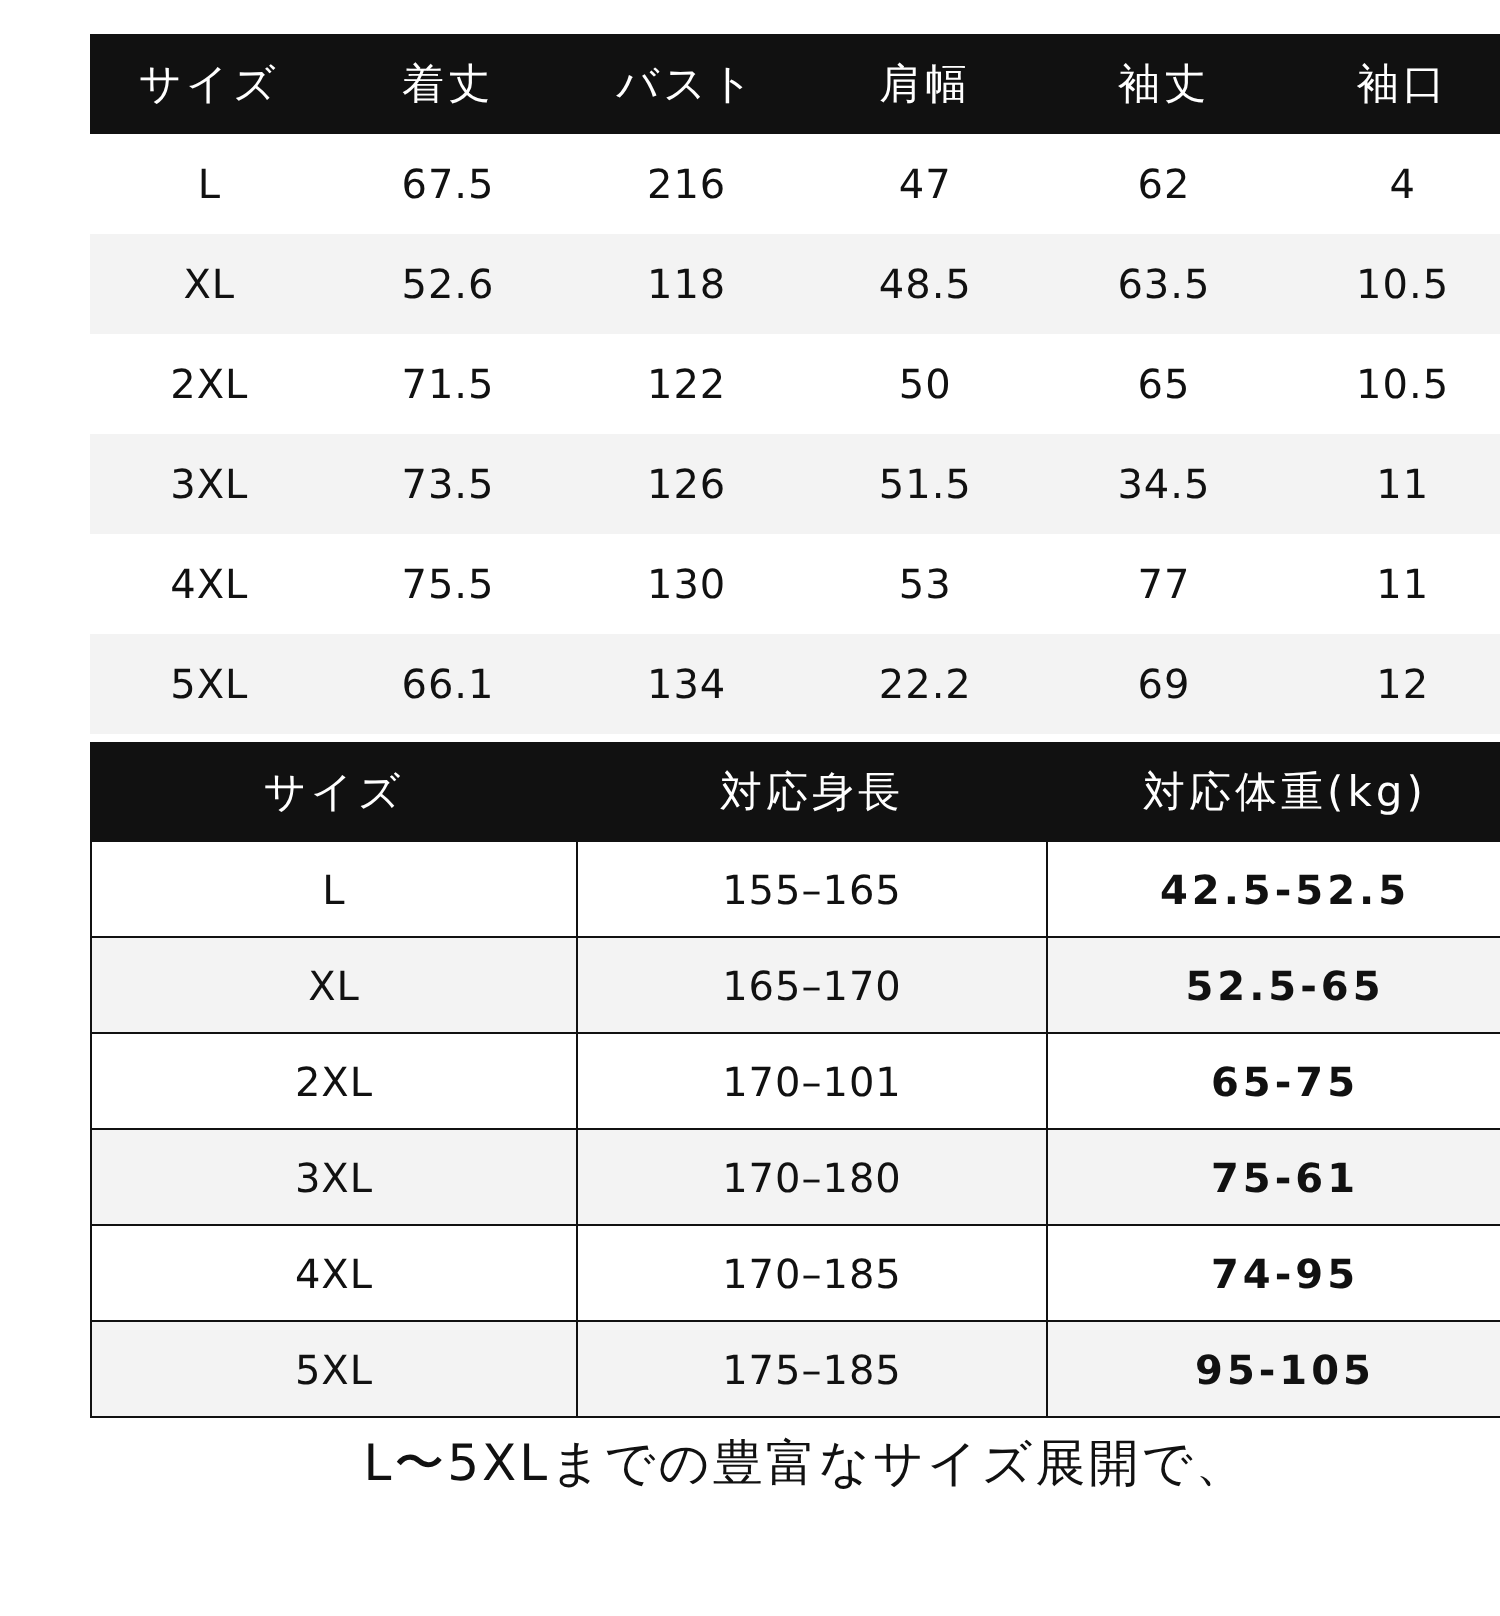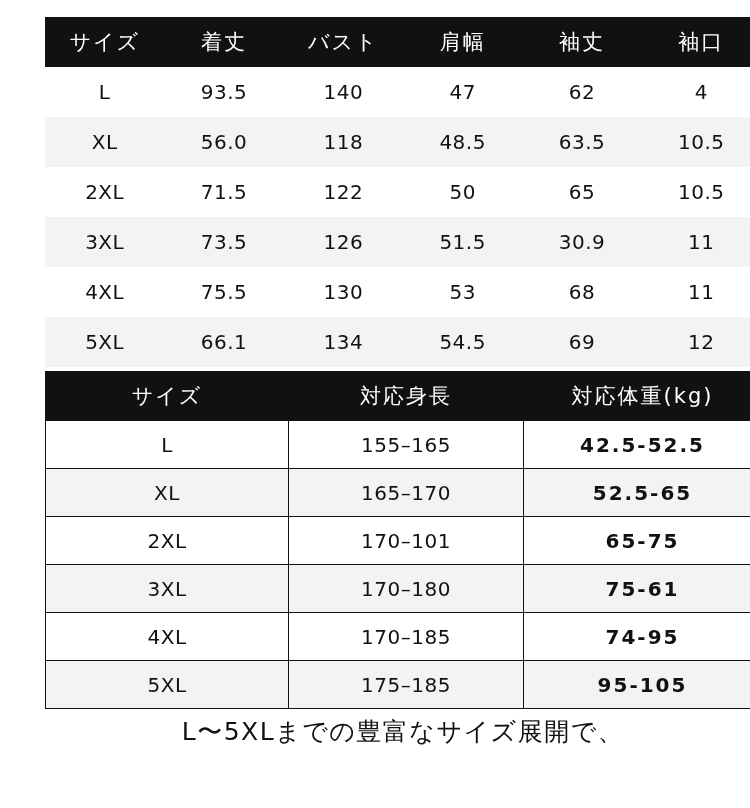--- a/index.html
+++ b/index.html
@@ -130,63 +130,63 @@
         <th>着丈</th>
         <th>バスト</th>
         <th>肩幅</th>
         <th>袖丈</th>
         <th>袖口</th>
       </tr>
     </thead>
     <tbody>
       <tr class="odd">
         <td>L</td>
-        <td>93.5</td>
-        <td>140</td>
+        <td>67.5</td>
+        <td>216</td>
         <td>47</td>
         <td>62</td>
         <td>4</td>
       </tr>
       <tr class="even">
         <td>XL</td>
-        <td>56.0</td>
+        <td>52.6</td>
         <td>118</td>
         <td>48.5</td>
         <td>63.5</td>
         <td>10.5</td>
       </tr>
       <tr class="odd">
         <td>2XL</td>
         <td>71.5</td>
         <td>122</td>
         <td>50</td>
         <td>65</td>
         <td>10.5</td>
       </tr>
       <tr class="even">
         <td>3XL</td>
         <td>73.5</td>
         <td>126</td>
         <td>51.5</td>
-        <td>30.9</td>
+        <td>34.5</td>
         <td>11</td>
       </tr>
       <tr class="odd">
         <td>4XL</td>
         <td>75.5</td>
         <td>130</td>
         <td>53</td>
-        <td>68</td>
+        <td>77</td>
         <td>11</td>
       </tr>
       <tr class="even">
         <td>5XL</td>
         <td>66.1</td>
         <td>134</td>
-        <td>54.5</td>
+        <td>22.2</td>
         <td>69</td>
         <td>12</td>
       </tr>
     </tbody>
   </table>
 
   <table class="table2">
     <colgroup>
       <col style="width:243px">
       <col style="width:235px">

